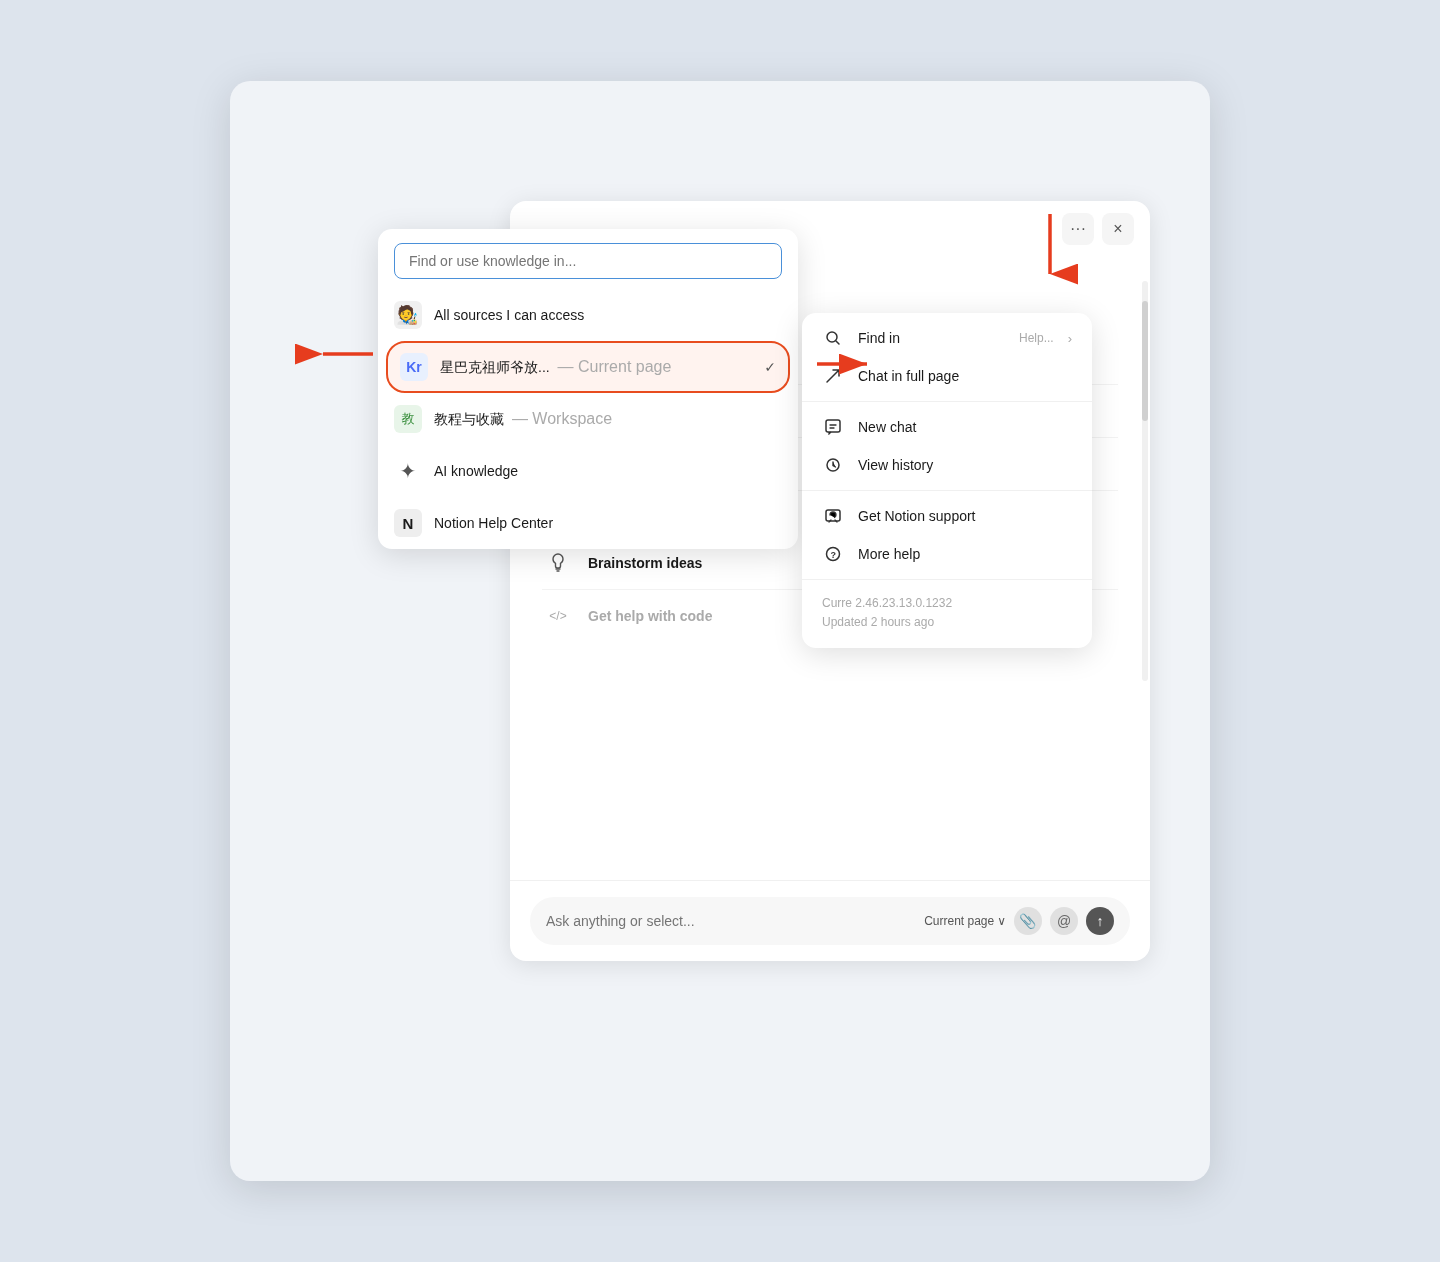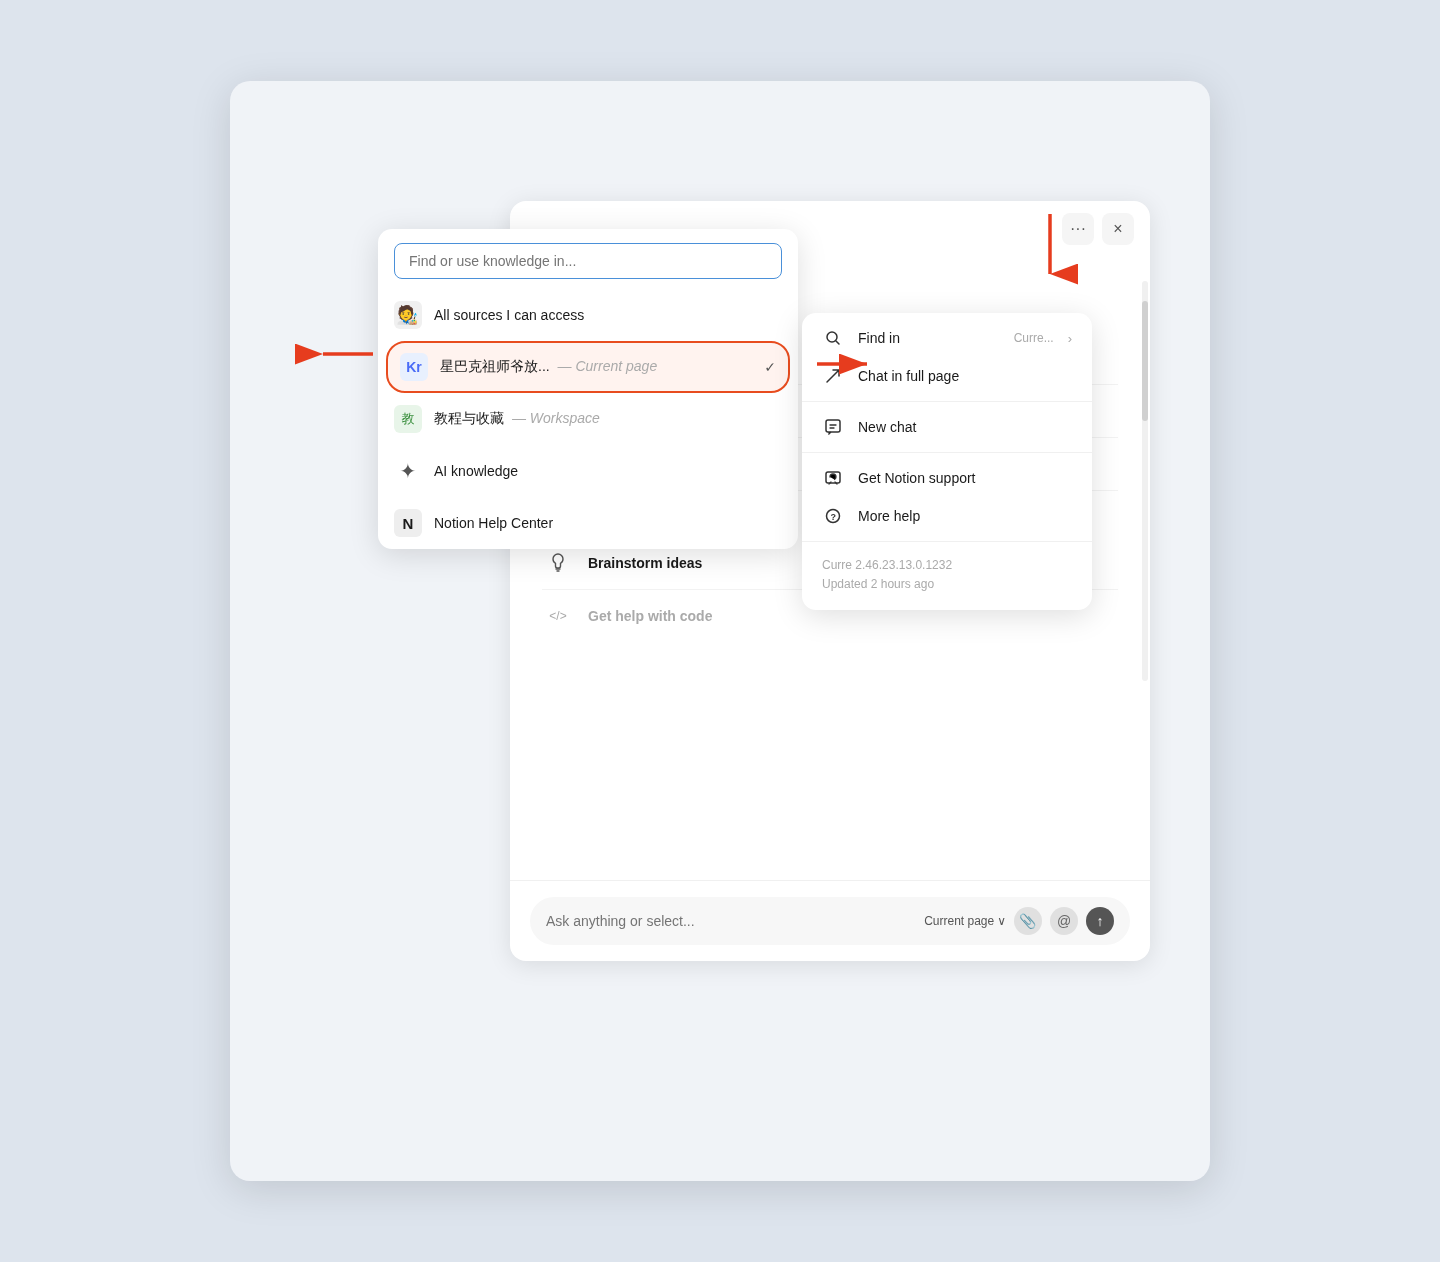--- a/index.html
+++ b/index.html
@@ -263,24 +263,23 @@
       background: #e8f5e9;
       color: #388e3c;
       font-size: 13px;
     }
 
     .source-name {
       flex: 1;
     }
 
     .source-meta {
-      font-size: 14px;
+      font-size: 16px;
       color: #aaa;
       margin-left: 4px;
-      font-style: italic;
     }
 
     .source-check {
       color: #555;
       font-size: 14px;
     }
 
     
     .context-menu {
       position: absolute;
@@ -524,21 +523,21 @@
   <div class="context-menu">
 
     <div class="menu-item">
       <div class="menu-item-icon">
         <svg width="16" height="16" viewBox="0 0 16 16">
             <circle cx="7" cy="7" r="5" fill="none" stroke="#333" stroke-width="1.5"></circle>
             <path d="M11 11l3 3" stroke="#333" stroke-width="1.5" stroke-linecap="round"></path>
           </svg>
       </div>
       <span class="menu-item-text">Find in</span>
-      <span class="menu-item-sub">Curre...</span>
+      <span class="menu-item-sub">Help...</span>
       <span class="menu-item-arrow">›</span>
     </div>
 
     <div class="menu-item">
       <div class="menu-item-icon">
         <svg width="16" height="16" viewBox="0 0 16 16">
             <path d="M2 14L14 2M14 2H8M14 2v6" stroke="#333" stroke-width="1.5" stroke-linecap="round" stroke-linejoin="round"></path>
           </svg>
       </div>
       <span class="menu-item-text">Chat in full page</span>
@@ -550,20 +549,29 @@
       <div class="menu-item-icon">
         <svg width="16" height="16" viewBox="0 0 16 16">
             <rect x="1" y="1" width="14" height="12" rx="2" fill="none" stroke="#333" stroke-width="1.5"></rect>
             <path d="M4 13v2l2-2" stroke="#333" stroke-width="1.2"></path>
             <path d="M5 6h6M5 9h4" stroke="#333" stroke-width="1.3" stroke-linecap="round"></path>
           </svg>
       </div>
       <span class="menu-item-text">New chat</span>
     </div>
 
+    <div class="menu-item">
+      <div class="menu-item-icon">
+        <svg width="16" height="16" viewBox="0 0 16 16">
+            <circle cx="8" cy="8" r="6" fill="none" stroke="#333" stroke-width="1.5"></circle>
+            <path d="M8 5v3.5l2.5 1.5" stroke="#333" stroke-width="1.4" stroke-linecap="round"></path>
+          </svg>
+      </div>
+      <span class="menu-item-text">View history</span>
+    </div>
 
     <div class="menu-divider"></div>
 
     <div class="menu-item">
       <div class="menu-item-icon">
         <svg width="16" height="16" viewBox="0 0 16 16">
             <rect x="1" y="2" width="14" height="11" rx="2" fill="none" stroke="#333" stroke-width="1.5"></rect>
             <path d="M4 14l2-2M12 14l-2-2" stroke="#333" stroke-width="1.2" stroke-linecap="round"></path>
             <path d="M5 7c0-1.66 1.34-3 3-3s3 1.34 3 3c0 1.1-.6 2-1.5 2.5" stroke="#333" stroke-width="1.3" stroke-linecap="round"></path>
           </svg>

